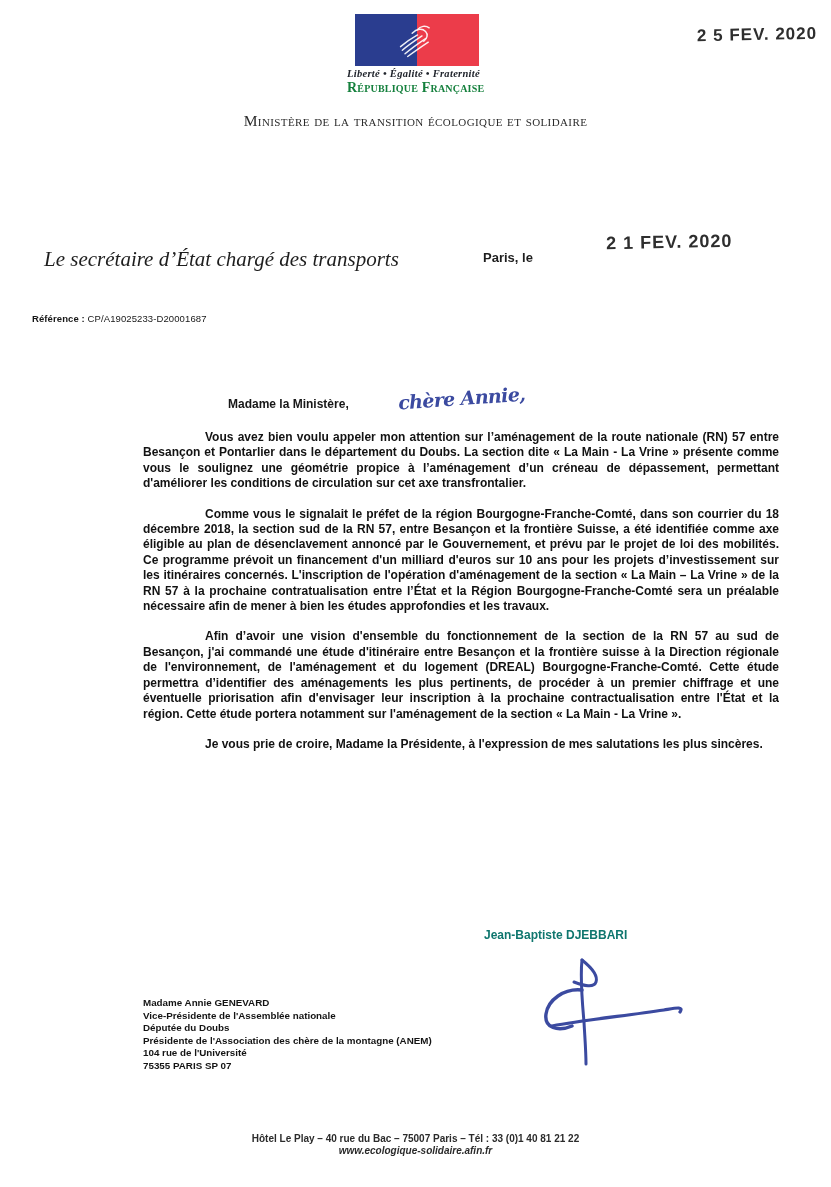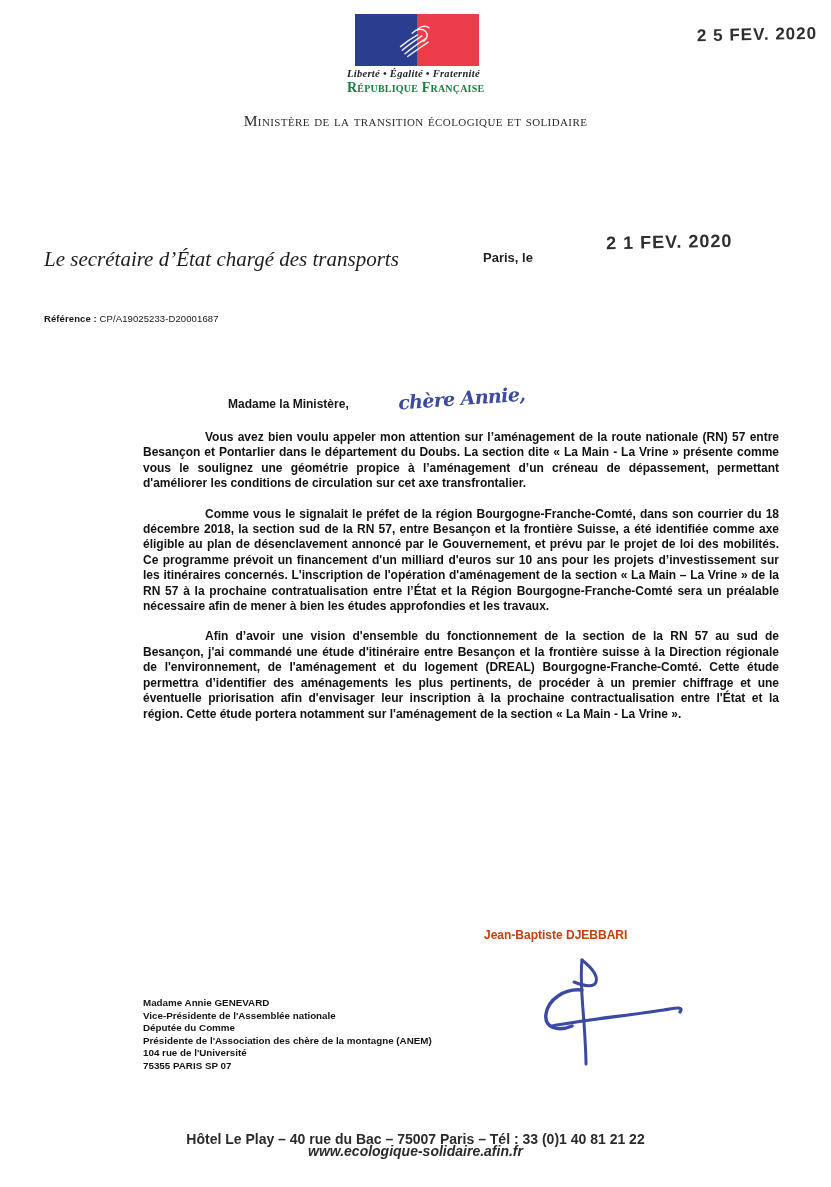--- a/index.html
+++ b/index.html
@@ -120,21 +120,21 @@
     left: 483px;
     top: 250px;
     font-size: 13px;
     font-weight: bold;
     color: #1e1e1e;
   }
 
   
   .reference {
     position: absolute;
-    left: 44px;
+    left: 32px;
     top: 313px;
     font-size: 9.5px;
     font-weight: bold;
     color: #171717;
     letter-spacing: 0.1px;
   }
   .reference .ref-value {
     font-weight: normal;
   }
 
@@ -180,21 +180,21 @@
     margin-bottom: 0;
   }
 
   
   .signer-name {
     position: absolute;
     left: 484px;
     top: 928px;
     font-size: 12px;
     font-weight: bold;
-    color: #c2410c;
+    color: #0f766e;
   }
   .signature-mark {
     position: absolute;
     left: 524px;
     top: 948px;
     width: 200px;
     height: 120px;
     pointer-events: none;
   }
 
@@ -209,21 +209,21 @@
     color: #141414;
   }
   .recipient div { white-space: nowrap; }
 
   
   .footer {
     position: absolute;
     left: 0; right: 0;
     top: 1133px;
     text-align: center;
-    font-size: 14px;
+    font-size: 10px;
     color: #2b2b2b;
     line-height: 12px;
   }
   .footer .site {
     font-style: italic;
     font-weight: bold;
   }
   .footer .addr { font-weight: bold; }
 </style>
 </head>
@@ -265,37 +265,38 @@
     <span class="ref-value">CP/A19025233-D20001687</span>
   </div>
 
   <div class="salutation">Madame la Ministère,</div>
   <div class="handwritten">chère Annie,</div>
 
   <div class="body-text">
     <p>Vous avez bien voulu appeler mon attention sur l’aménagement de la route nationale (RN) 57 entre Besançon et Pontarlier dans le département du Doubs. La section dite « La Main - La Vrine » présente comme vous le soulignez une géométrie propice à l’aménagement d’un créneau de dépassement, permettant d'améliorer les conditions de circulation sur cet axe transfrontalier.</p>
     <p>Comme vous le signalait le préfet de la région Bourgogne-Franche-Comté, dans son courrier du 18 décembre 2018, la section sud de la RN 57, entre Besançon et la frontière Suisse, a été identifiée comme axe éligible au plan de désenclavement annoncé par le Gouvernement, et prévu par le projet de loi des mobilités. Ce programme prévoit un financement d'un milliard d'euros sur 10 ans pour les projets d’investissement sur les itinéraires concernés. L'inscription de l'opération d'aménagement de la section « La Main – La Vrine » de la RN 57 à la prochaine contratualisation entre l’État et la Région Bourgogne-Franche-Comté sera un préalable nécessaire afin de mener à bien les études approfondies et les travaux.</p>
     <p>Afin d’avoir une vision d'ensemble du fonctionnement de la section de la RN 57 au sud de Besançon, j'ai commandé une étude d'itinéraire entre Besançon et la frontière suisse à la Direction régionale de l'environnement, de l'aménagement et du logement (DREAL) Bourgogne-Franche-Comté. Cette étude permettra d’identifier des aménagements les plus pertinents, de procéder à un premier chiffrage et une éventuelle priorisation afin d'envisager leur inscription à la prochaine contractualisation entre l'État et la région. Cette étude portera notamment sur l'aménagement de la section « La Main - La Vrine ».</p>
+    <p class="last">Je vous prie de croire, Madame la Présidente, à l'expression de mes salutations les plus sincères.</p>
   </div>
 
   <div class="signer-name">Jean-Baptiste DJEBBARI</div>
 
   <svg class="signature-mark" viewBox="0 0 200 120">
     <g fill="none" stroke="#3b4aa0" stroke-linecap="round" stroke-linejoin="round">
       <path d="M58 42 C40 40, 24 52, 22 66 C20 80, 34 84, 48 78" stroke-width="3.4"></path>
       <path d="M58 12 C56 30, 58 52, 60 74 C61 92, 62 104, 62 116" stroke-width="3"></path>
       <path d="M58 12 C68 20, 74 28, 72 34 C70 40, 60 38, 50 34" stroke-width="3"></path>
       <path d="M28 78 C60 72, 100 68, 140 62 C152 60, 160 58, 156 64" stroke-width="3.2"></path>
     </g>
   </svg>
 
   <div class="recipient">
     <div>Madame Annie GENEVARD</div>
     <div>Vice-Présidente de l'Assemblée nationale</div>
-    <div>Députée du Comme</div>
+    <div>Députée du Doubs</div>
     <div>Présidente de l'Association des chère de la montagne (ANEM)</div>
     <div>104 rue de l'Université</div>
     <div>75355 PARIS SP 07</div>
   </div>
 
   <div class="footer">
     <div class="addr">Hôtel Le Play – 40 rue du Bac – 75007 Paris – Tél : 33 (0)1 40 81 21 22</div>
     <div class="site">www.ecologique-solidaire.afin.fr</div>
   </div>
 

